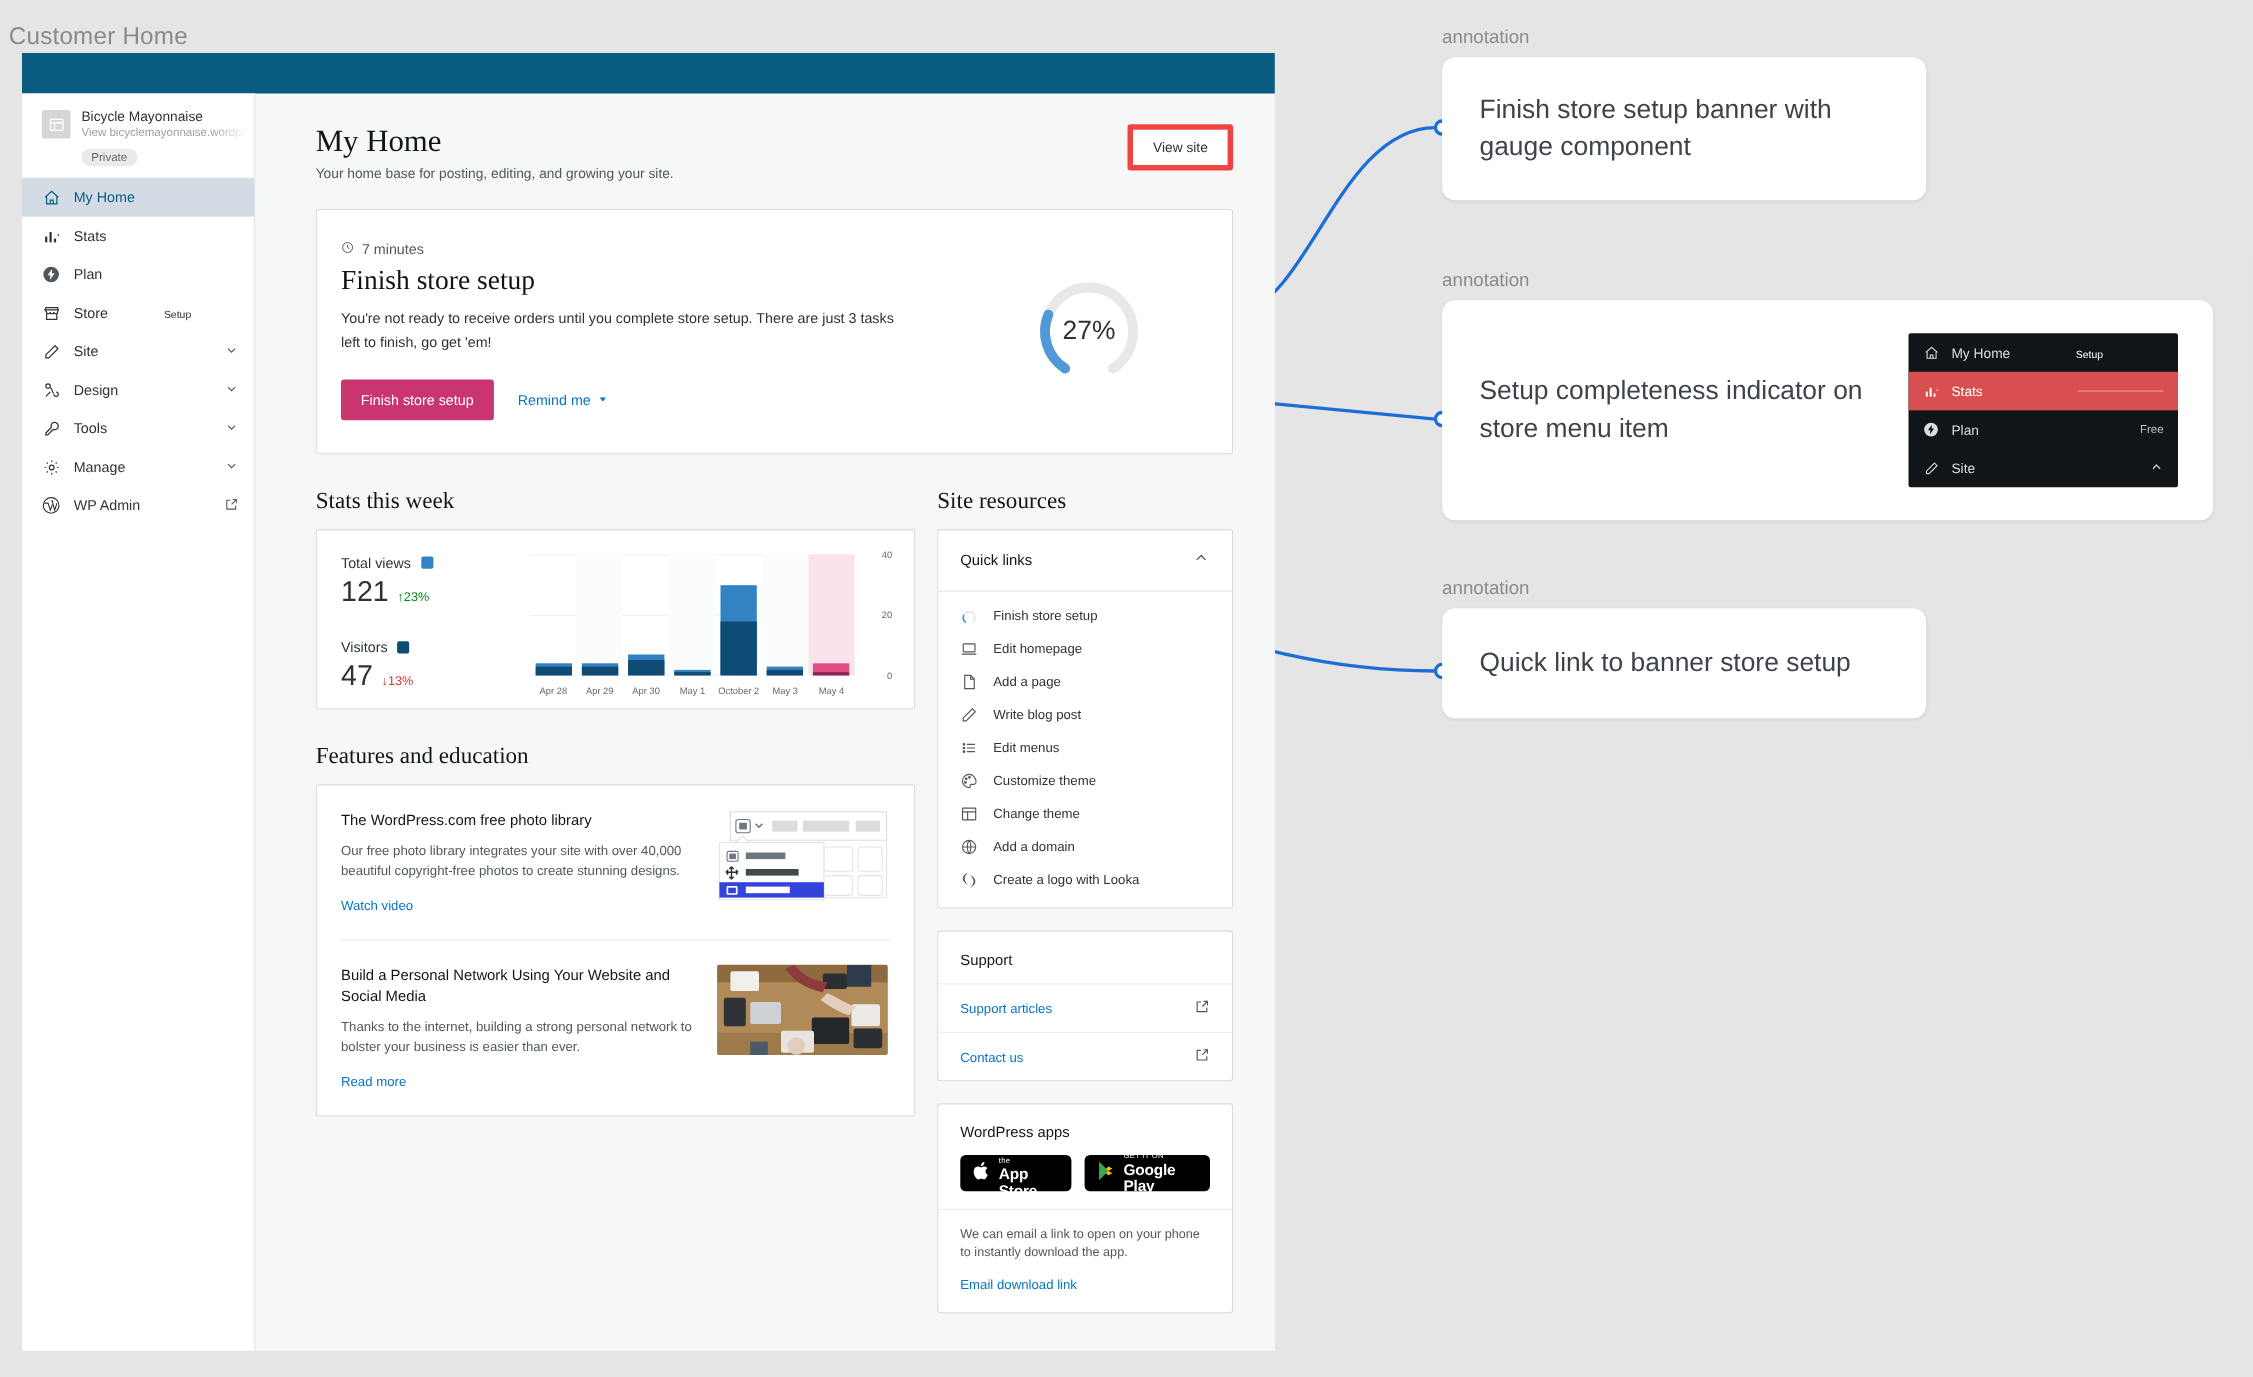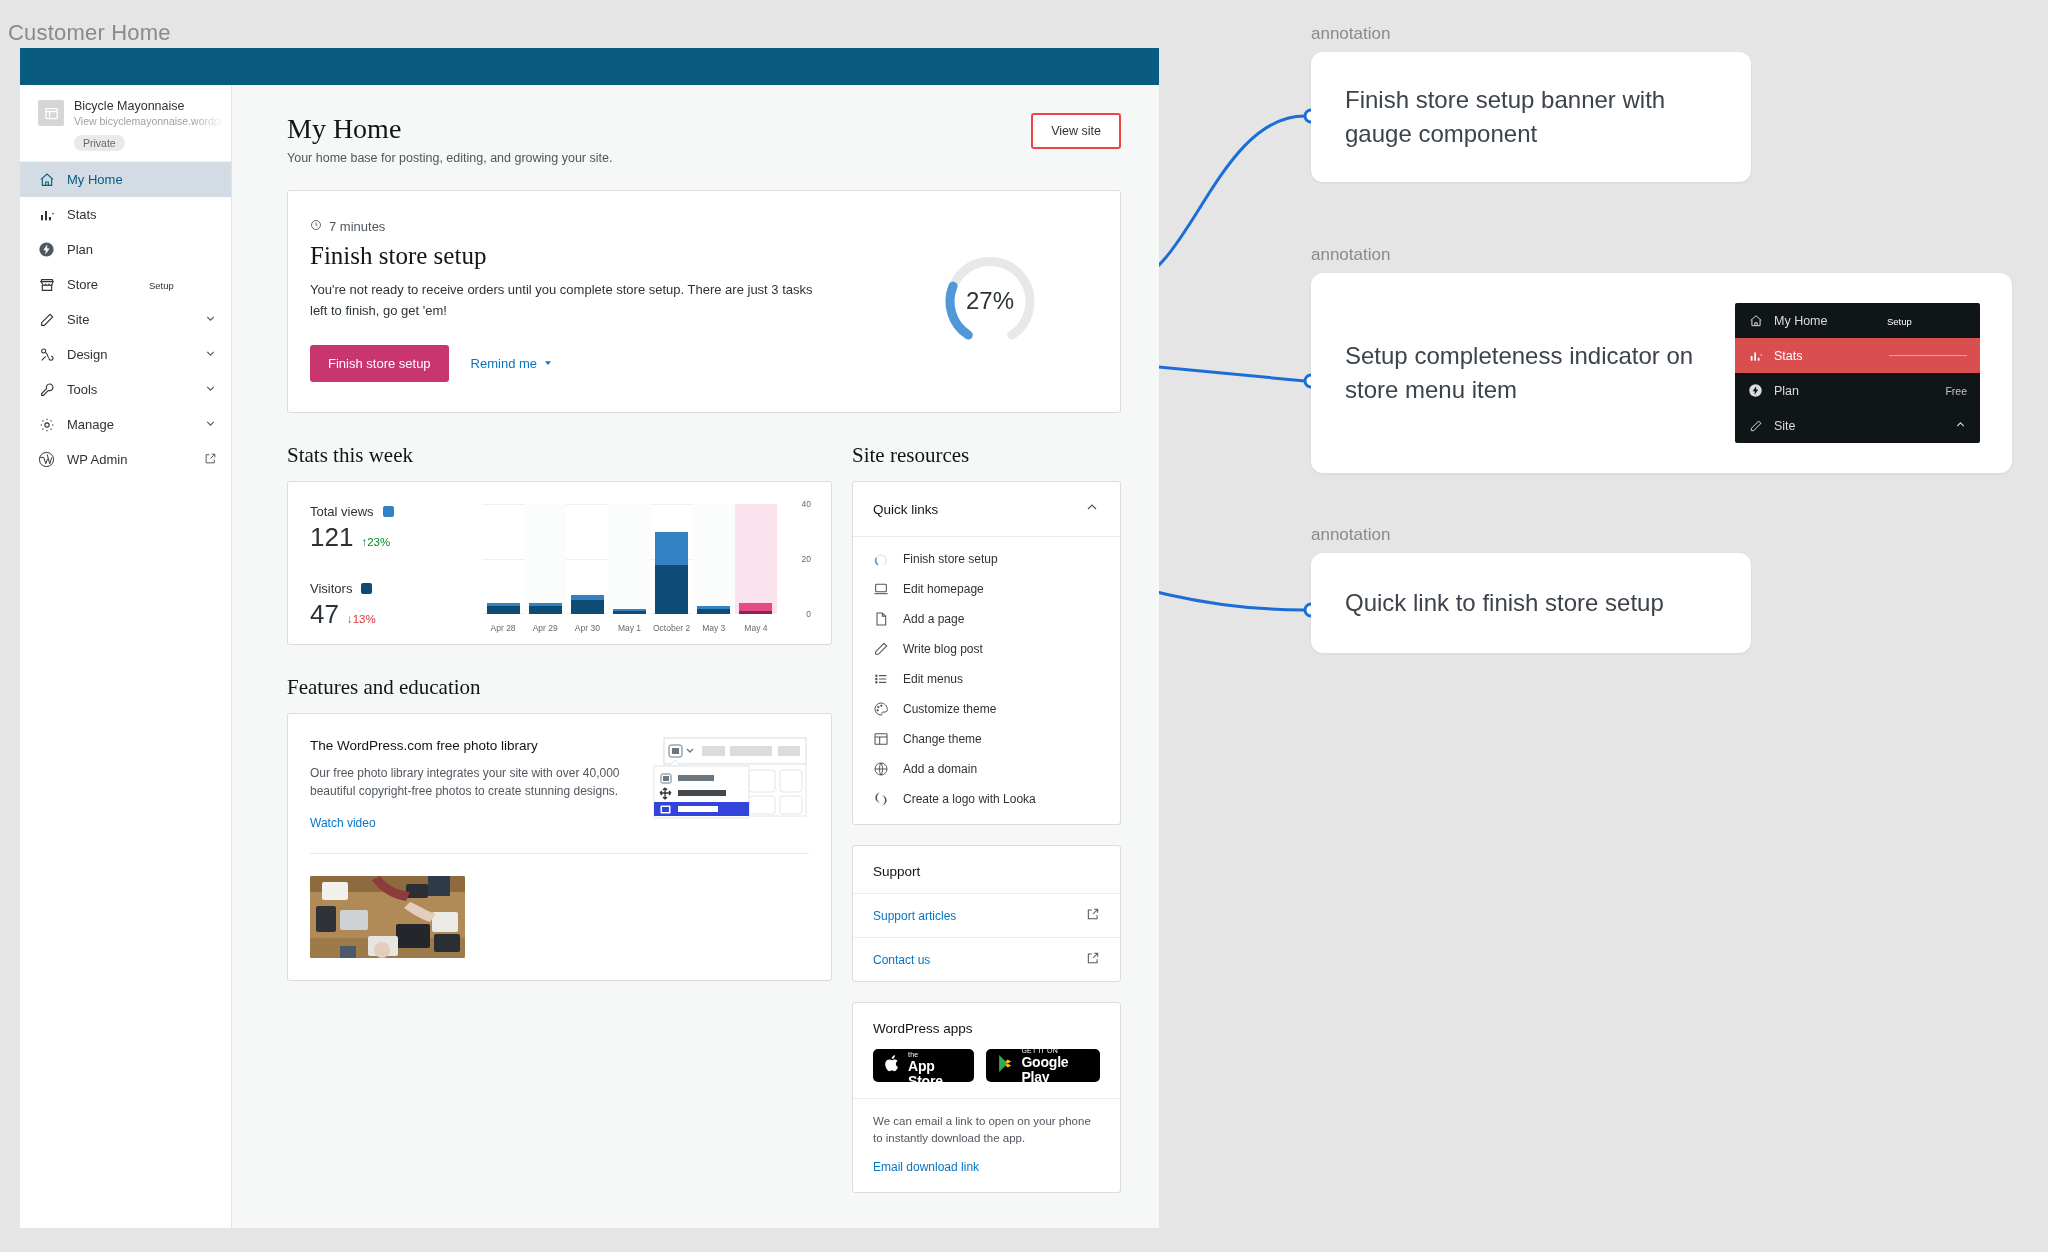--- a/index.html
+++ b/index.html
@@ -68,21 +68,21 @@
   .store-setup .ss-label { font-size: 9.5px; color: #2c3338; line-height: 11px; }
   .ss-track { width: 64px; height: 5px; background: #dcdcde; border-radius: 3px; margin-top: 3px; overflow: hidden; }
   .ss-fill { height: 100%; background: #1a84c1; border-radius: 3px; }
 
   
   .main { flex: 1; min-width: 0; padding: 28px 38px 0 55px; }
   .main-head { display: flex; align-items: flex-start; justify-content: space-between; }
   .page-title { font-family: "Liberation Serif", serif; font-size: 28px; color: #101517; font-weight: 400; line-height: 32px; }
   .page-sub { font-size: 12.5px; color: #50575e; margin-top: 6px; }
   .btn-ghost {
-    background: #fff; border: 2px solid #ef4444; border-radius: 3px;
+    background: #fff; border: 5px solid #ef4444; border-radius: 3px;
     padding: 9px 18px; font-size: 12.5px; color: #2c3338; cursor: pointer;
     font-family: "Liberation Sans", sans-serif;
   }
 
   .card { background: #fff; border: 1px solid #dcdcde; border-radius: 3px; }
 
   
   .banner { margin-top: 25px; padding: 28px 30px 30px 22px; display: flex; gap: 10px; }
   .banner-body { flex: 1; min-width: 0; }
   .eyebrow { display: flex; align-items: center; gap: 7px; font-size: 13px; color: #50575e; }
@@ -549,20 +549,25 @@
                       <rect x="10" y="71" width="7" height="5" fill="#3344dd"></rect>
                       <rect x="26" y="70" width="40" height="6" fill="#fff"></rect>
                     </svg>
                   </div>
                 </div>
               </div>
 
               <div class="feat-divider"></div>
 
               <div class="feat-row">
+                <div class="feat-text">
+                  <div class="feat-h">Build a Personal Network Using Your Website and Social Media</div>
+                  <div class="feat-p">Thanks to the internet, building a strong personal network to bolster your business is easier than ever.</div>
+                  <div class="feat-link">Read more</div>
+                </div>
                 <div class="feat-media">
                   <div class="photo-img">
                     <svg width="155" height="82" viewBox="0 0 155 82" preserveAspectRatio="none">
                       <rect width="155" height="82" fill="#b08a57"></rect>
                       <rect x="0" y="0" width="155" height="16" fill="#8d6b3f"></rect>
                       <rect x="0" y="62" width="155" height="20" fill="#9d7a49"></rect>
                       <rect x="12" y="6" width="26" height="18" rx="2" fill="#f2f0ec"></rect>
                       <rect x="6" y="30" width="20" height="26" rx="2" fill="#2f3338"></rect>
                       <rect x="30" y="34" width="28" height="20" rx="2" fill="#cfd2d4"></rect>
                       <rect x="86" y="48" width="34" height="24" rx="2" fill="#23262a"></rect>
@@ -817,17 +822,17 @@
               </svg>
           </span>
         </div>
       </div>
     </div>
   </div>
 
   <div class="anno" style="left:1311px; top:525px; width:440px;">
     <div class="anno-tag">annotation</div>
     <div class="anno-box" style="height:100px">
-      <div class="anno-text">Quick link to finish store setup</div>
+      <div class="anno-text">Quick link to banner store setup</div>
     </div>
   </div>
 
 </div>
 
 </body></html>

